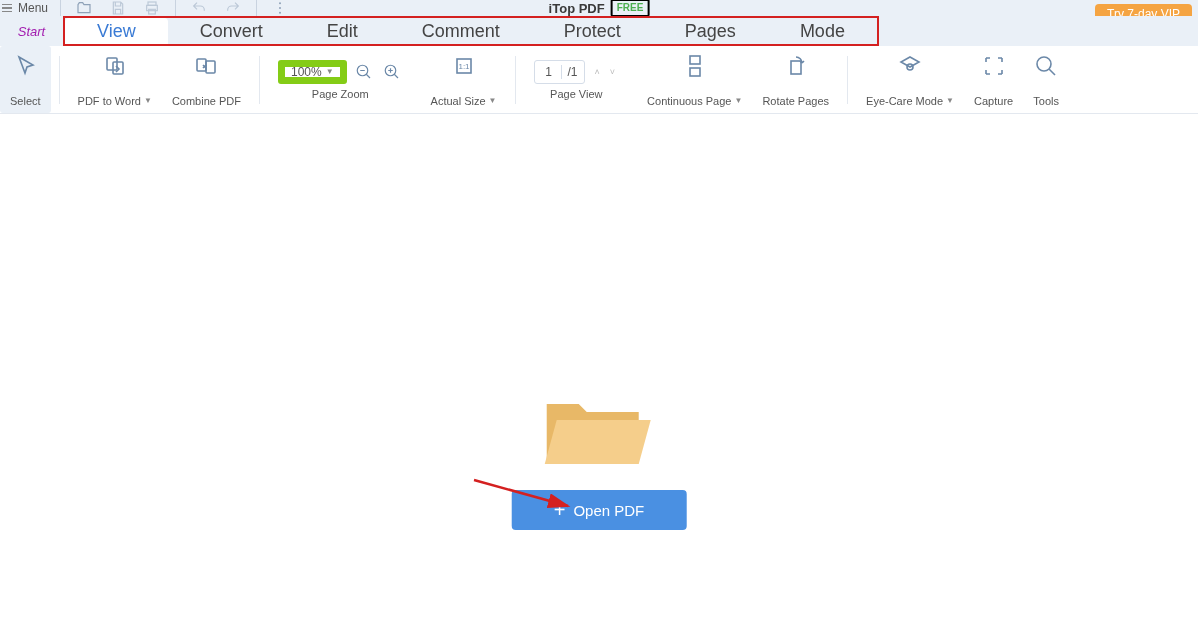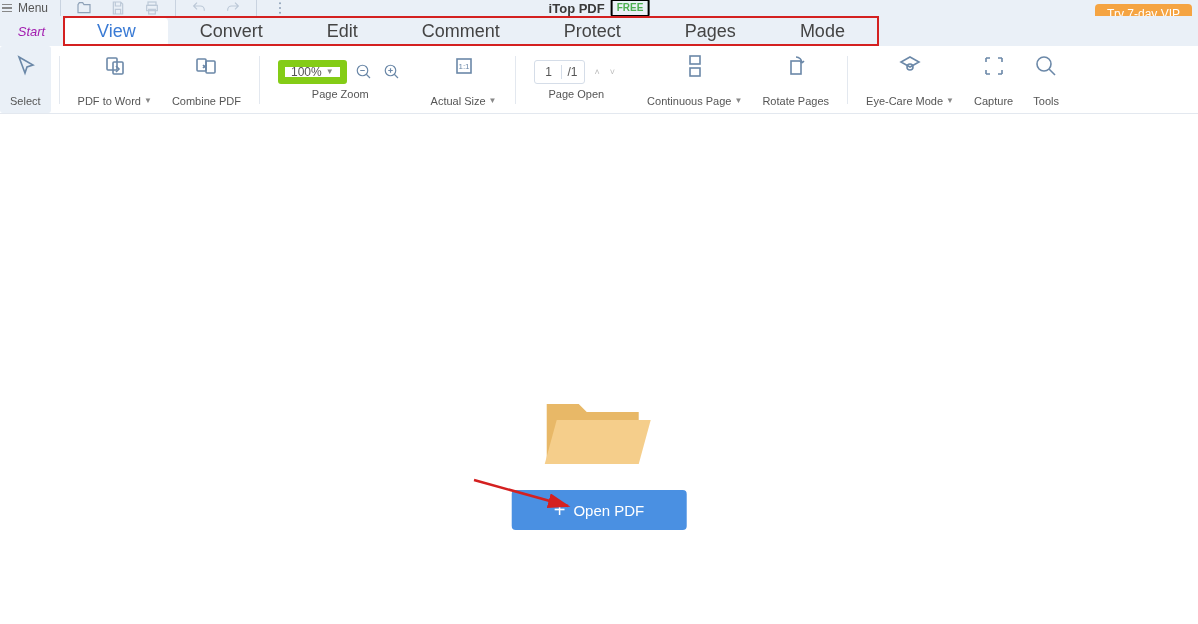--- a/index.html
+++ b/index.html
@@ -353,21 +353,21 @@
     <div class="row">
       <div class="page-box">
         <input class="page-input" value="1" style="">
         <span class="page-total">/1</span>
       </div>
       <div class="nav-arrows">
         <span class="nav-arrow">˄</span>
         <span class="nav-arrow">˅</span>
       </div>
     </div>
-    <span class="ribbon-label">Page Open</span>
+    <span class="ribbon-label">Page View</span>
   </div>
 
   <div class="ribbon-item" style="margin-left:8px">
     <div class="rib-icon">
       <svg viewBox="0 0 24 24" fill="none" stroke="#6b88a8" stroke-width="1.6">
           <rect x="7" y="2" width="10" height="8"></rect>
           <rect x="7" y="14" width="10" height="8"></rect>
         </svg>
     </div>
     <div class="row">

